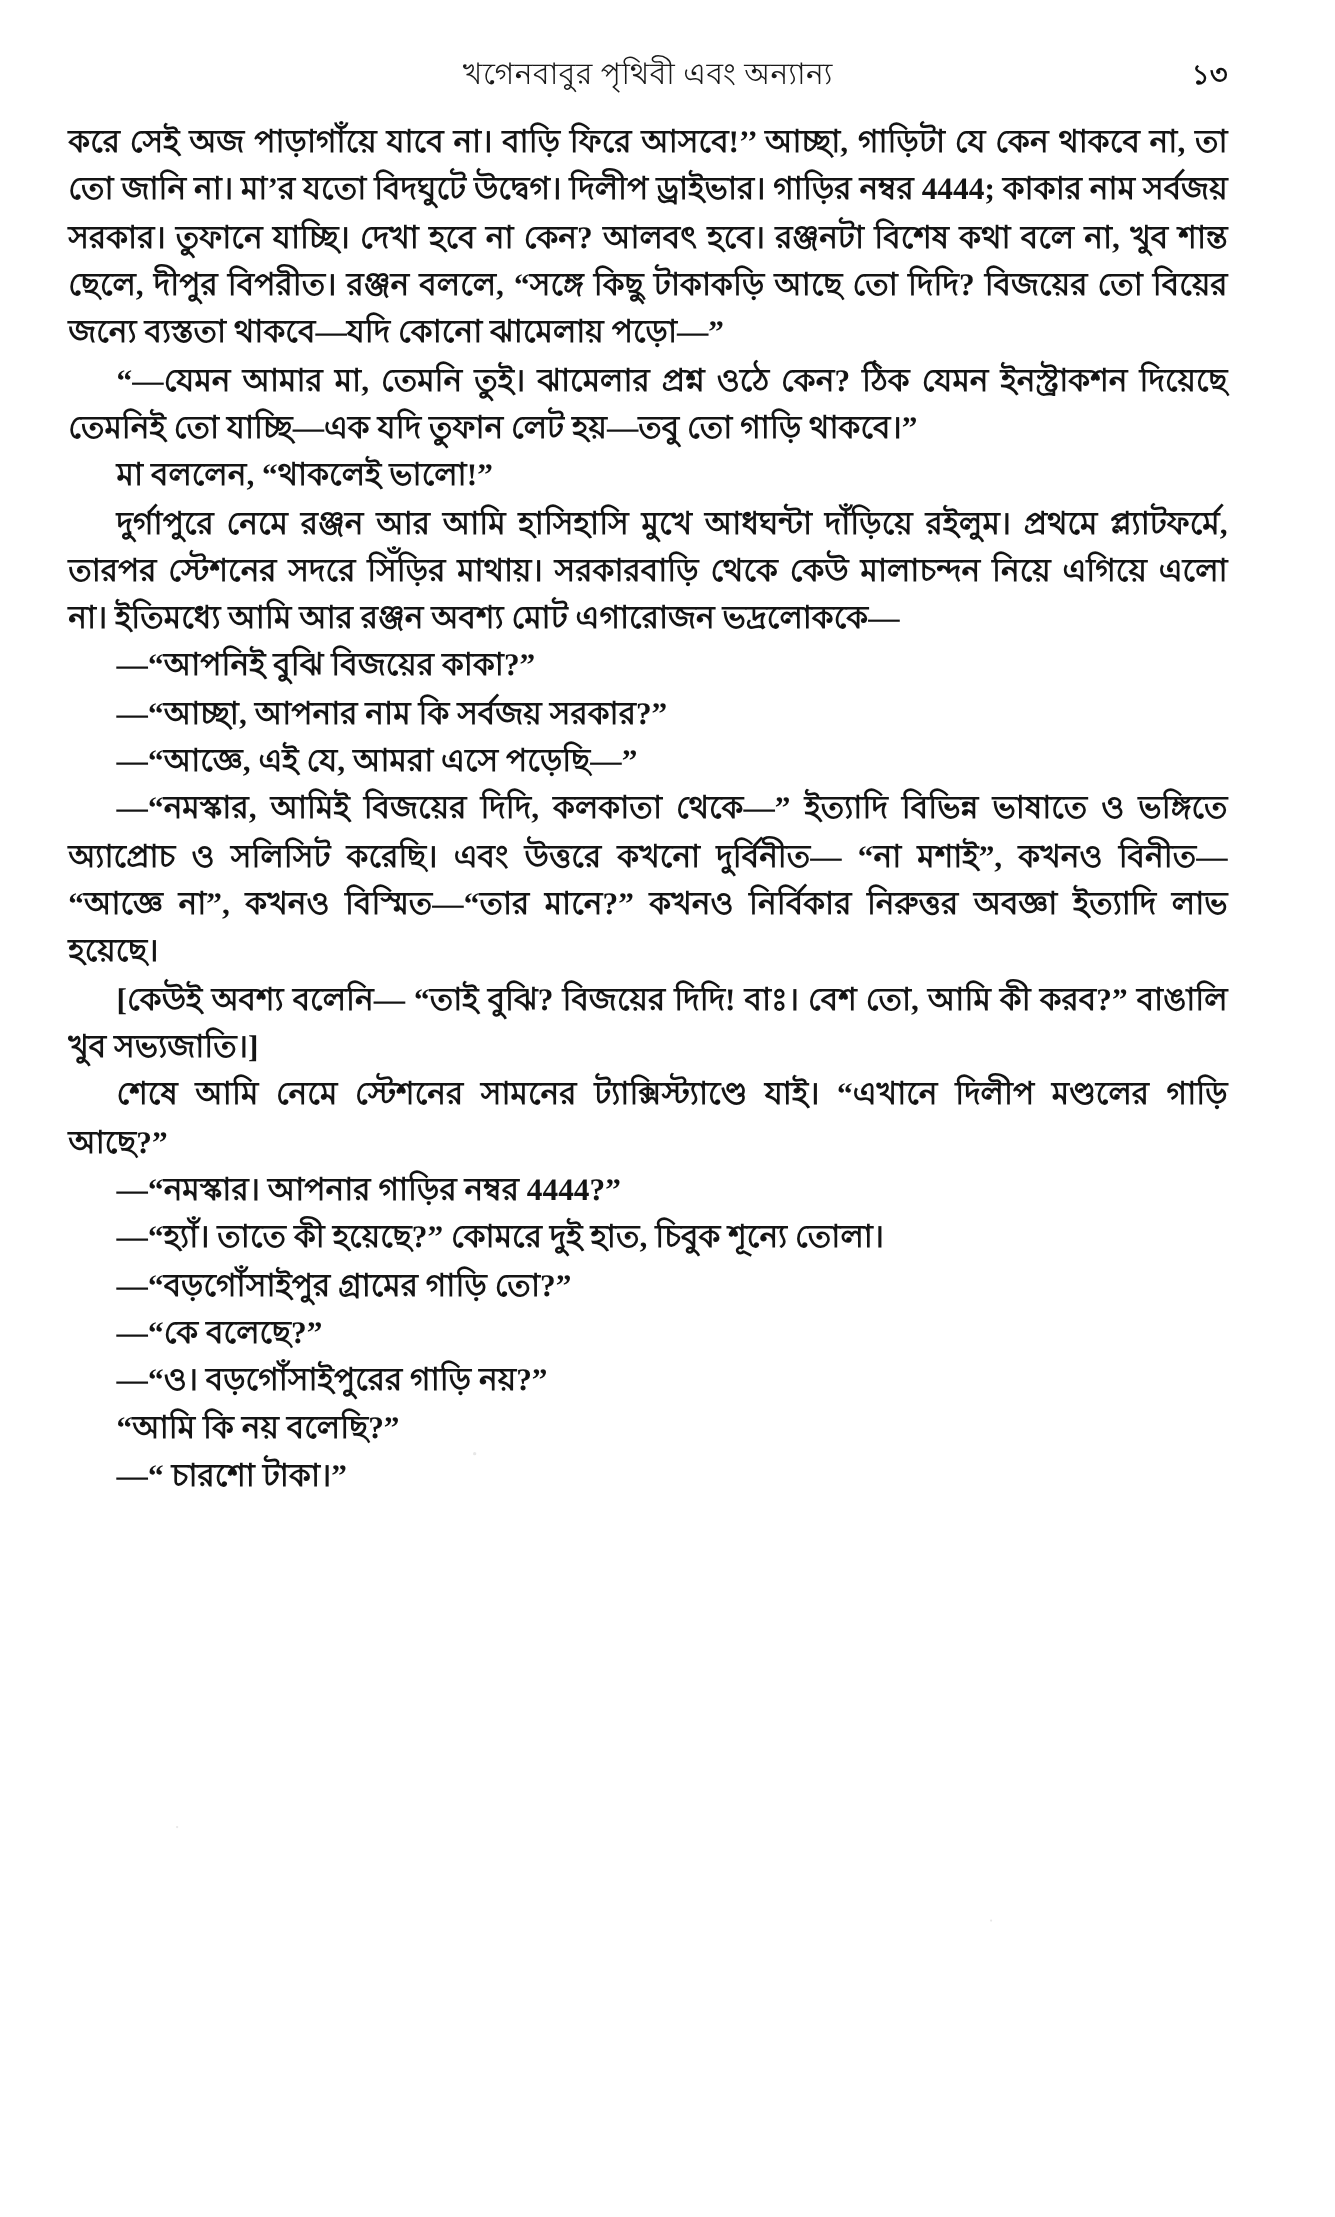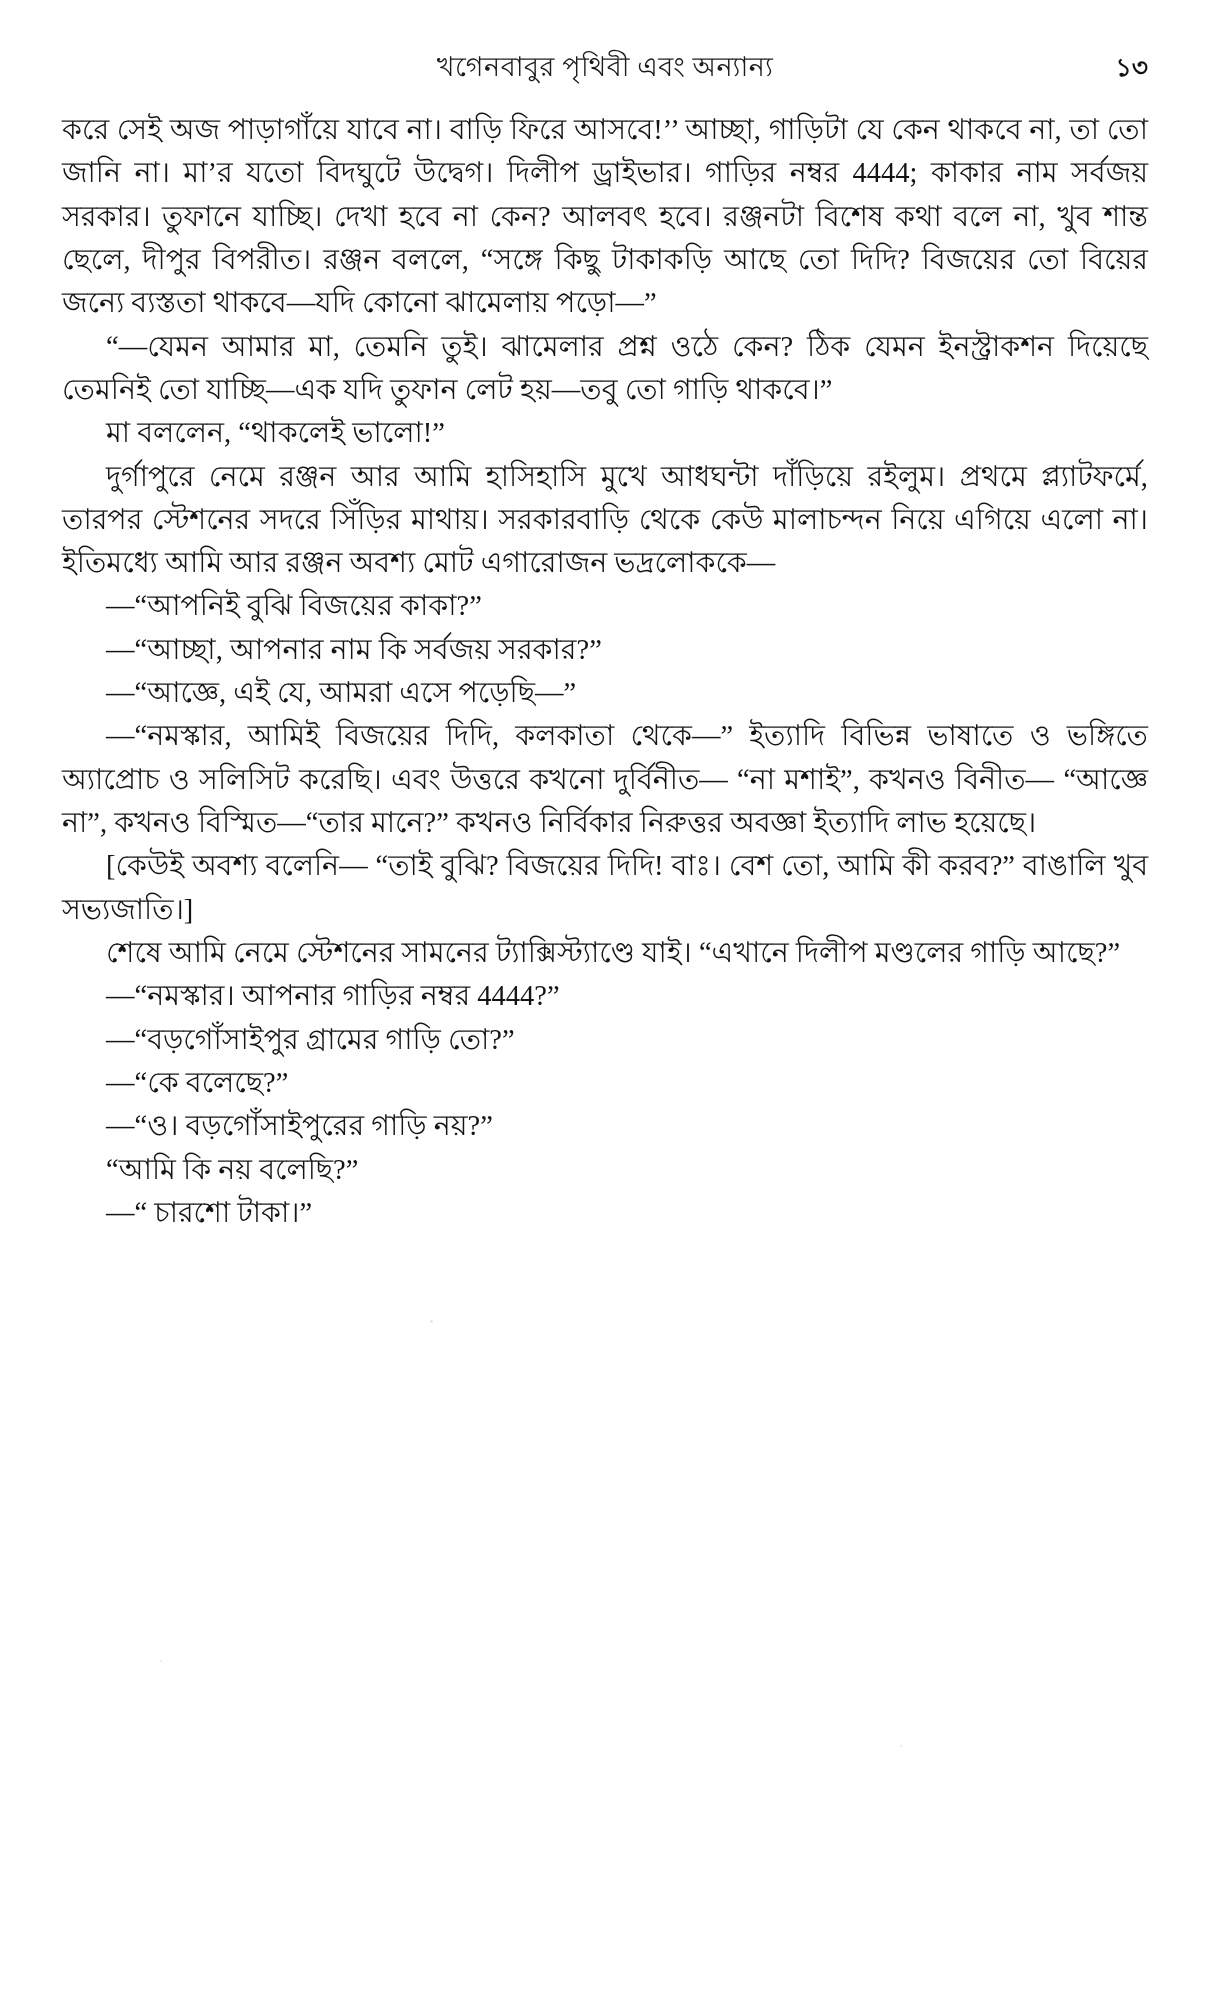--- a/index.html
+++ b/index.html
@@ -12,21 +12,21 @@
     height: 2015px;
     font-family: "Liberation Serif", "DejaVu Serif", serif;
     color: #151515;
     position: relative;
     overflow: hidden;
   }
   .page {
     width: 1214px;
     height: 1501px;
     box-sizing: border-box;
-    padding: 46px 66px 40px 62px;
+    padding: 46px 98px 40px 62px;
     position: relative;
   }
   .running-head {
     display: flex;
     align-items: baseline;
     justify-content: center;
     position: relative;
     height: 52px;
     margin-bottom: 10px;
   }
@@ -48,20 +48,21 @@
     font-size: 28.5px;
     line-height: 1.52;
     text-align: justify;
     text-justify: inter-word;
     color: #141414;
   }
   .body-text p {
     margin: 0;
     text-align: justify;
     text-align-last: left;
+    font-weight: bold;
   }
   .body-text p.indent {
     text-indent: 44px;
   }
   .body-text p.dash {
     text-indent: 44px;
   }
   .body-text p.noindent {
     text-indent: 0;
   }
@@ -88,20 +89,21 @@
     <p class="indent">“—যেমন আমার মা, তেমনি তুই। ঝামেলার প্রশ্ন ওঠে কেন? ঠিক যেমন ইনস্ট্রাকশন দিয়েছে তেমনিই তো যাচ্ছি—এক যদি তুফান লেট হয়—তবু তো গাড়ি থাকবে।”</p>
     <p class="indent">মা বললেন, “থাকলেই ভালো!”</p>
     <p class="indent">দুর্গাপুরে নেমে রঞ্জন আর আমি হাসিহাসি মুখে আধঘন্টা দাঁড়িয়ে রইলুম। প্রথমে প্ল্যাটফর্মে, তারপর স্টেশনের সদরে সিঁড়ির মাথায়। সরকারবাড়ি থেকে কেউ মালাচন্দন নিয়ে এগিয়ে এলো না। ইতিমধ্যে আমি আর রঞ্জন অবশ্য মোট এগারোজন ভদ্রলোককে—</p>
     <p class="dash">—“আপনিই বুঝি বিজয়ের কাকা?”</p>
     <p class="dash">—“আচ্ছা, আপনার নাম কি সর্বজয় সরকার?”</p>
     <p class="dash">—“আজ্ঞে, এই যে, আমরা এসে পড়েছি—”</p>
     <p class="dash">—“নমস্কার, আমিই বিজয়ের দিদি, কলকাতা থেকে—” ইত্যাদি বিভিন্ন ভাষাতে ও ভঙ্গিতে অ্যাপ্রোচ ও সলিসিট করেছি। এবং উত্তরে কখনো দুর্বিনীত— “না মশাই”, কখনও বিনীত— “আজ্ঞে না”, কখনও বিস্মিত—“তার মানে?” কখনও নির্বিকার নিরুত্তর অবজ্ঞা ইত্যাদি লাভ হয়েছে।</p>
     <p class="indent">[কেউই অবশ্য বলেনি— “তাই বুঝি? বিজয়ের দিদি! বাঃ। বেশ তো, আমি কী করব?” বাঙালি খুব সভ্যজাতি।]</p>
     <p class="indent">শেষে আমি নেমে স্টেশনের সামনের ট্যাক্সিস্ট্যাণ্ডে যাই। “এখানে দিলীপ মণ্ডলের গাড়ি আছে?”</p>
     <p class="dash">—“নমস্কার। আপনার গাড়ির নম্বর 4444?”</p>
+    <p class="dash">—“হ্যাঁ। তাতে কী হয়েছে?” কোমরে দুই হাত, চিবুক শূন্যে তোলা।</p>
     <p class="dash">—“বড়গোঁসাইপুর গ্রামের গাড়ি তো?”</p>
     <p class="dash">—“কে বলেছে?”</p>
     <p class="dash">—“ও। বড়গোঁসাইপুরের গাড়ি নয়?”</p>
     <p class="dash">“আমি কি নয় বলেছি?”</p>
     <p class="dash">—“ চারশো টাকা।”</p>
   </div>
 
   <span class="speck" style="left:430px;top:1320px;width:3px;height:3px;"></span>
   <span class="speck" style="left:900px;top:1745px;width:2px;height:2px;"></span>
   <span class="speck" style="left:160px;top:1660px;width:2px;height:2px;"></span>

